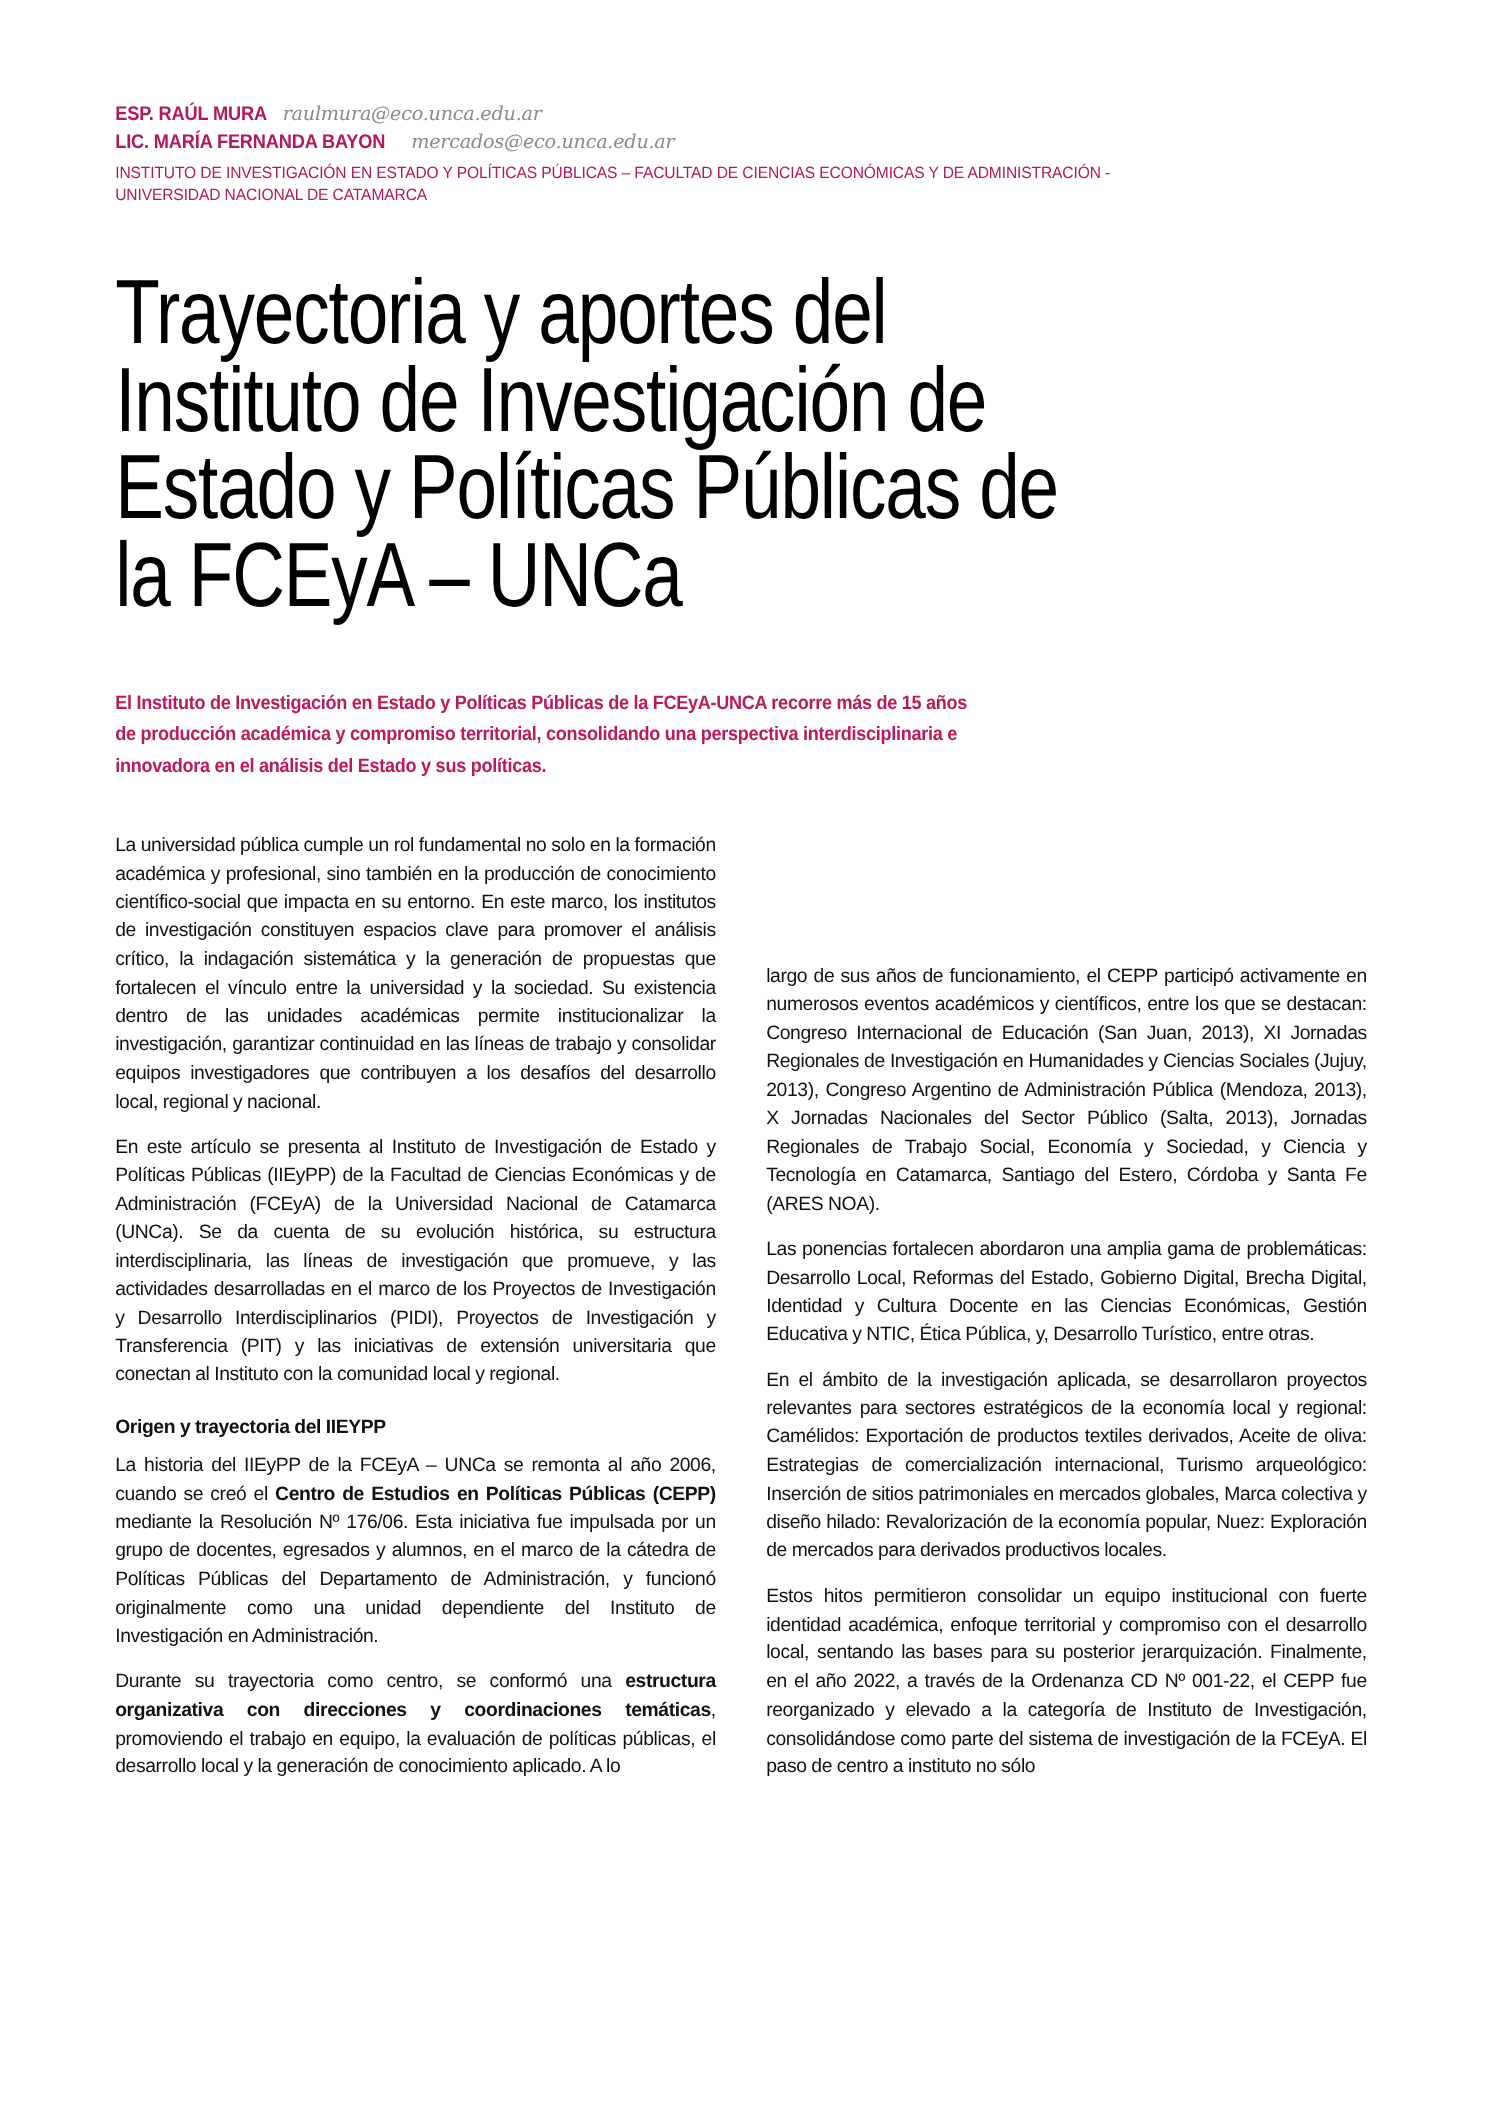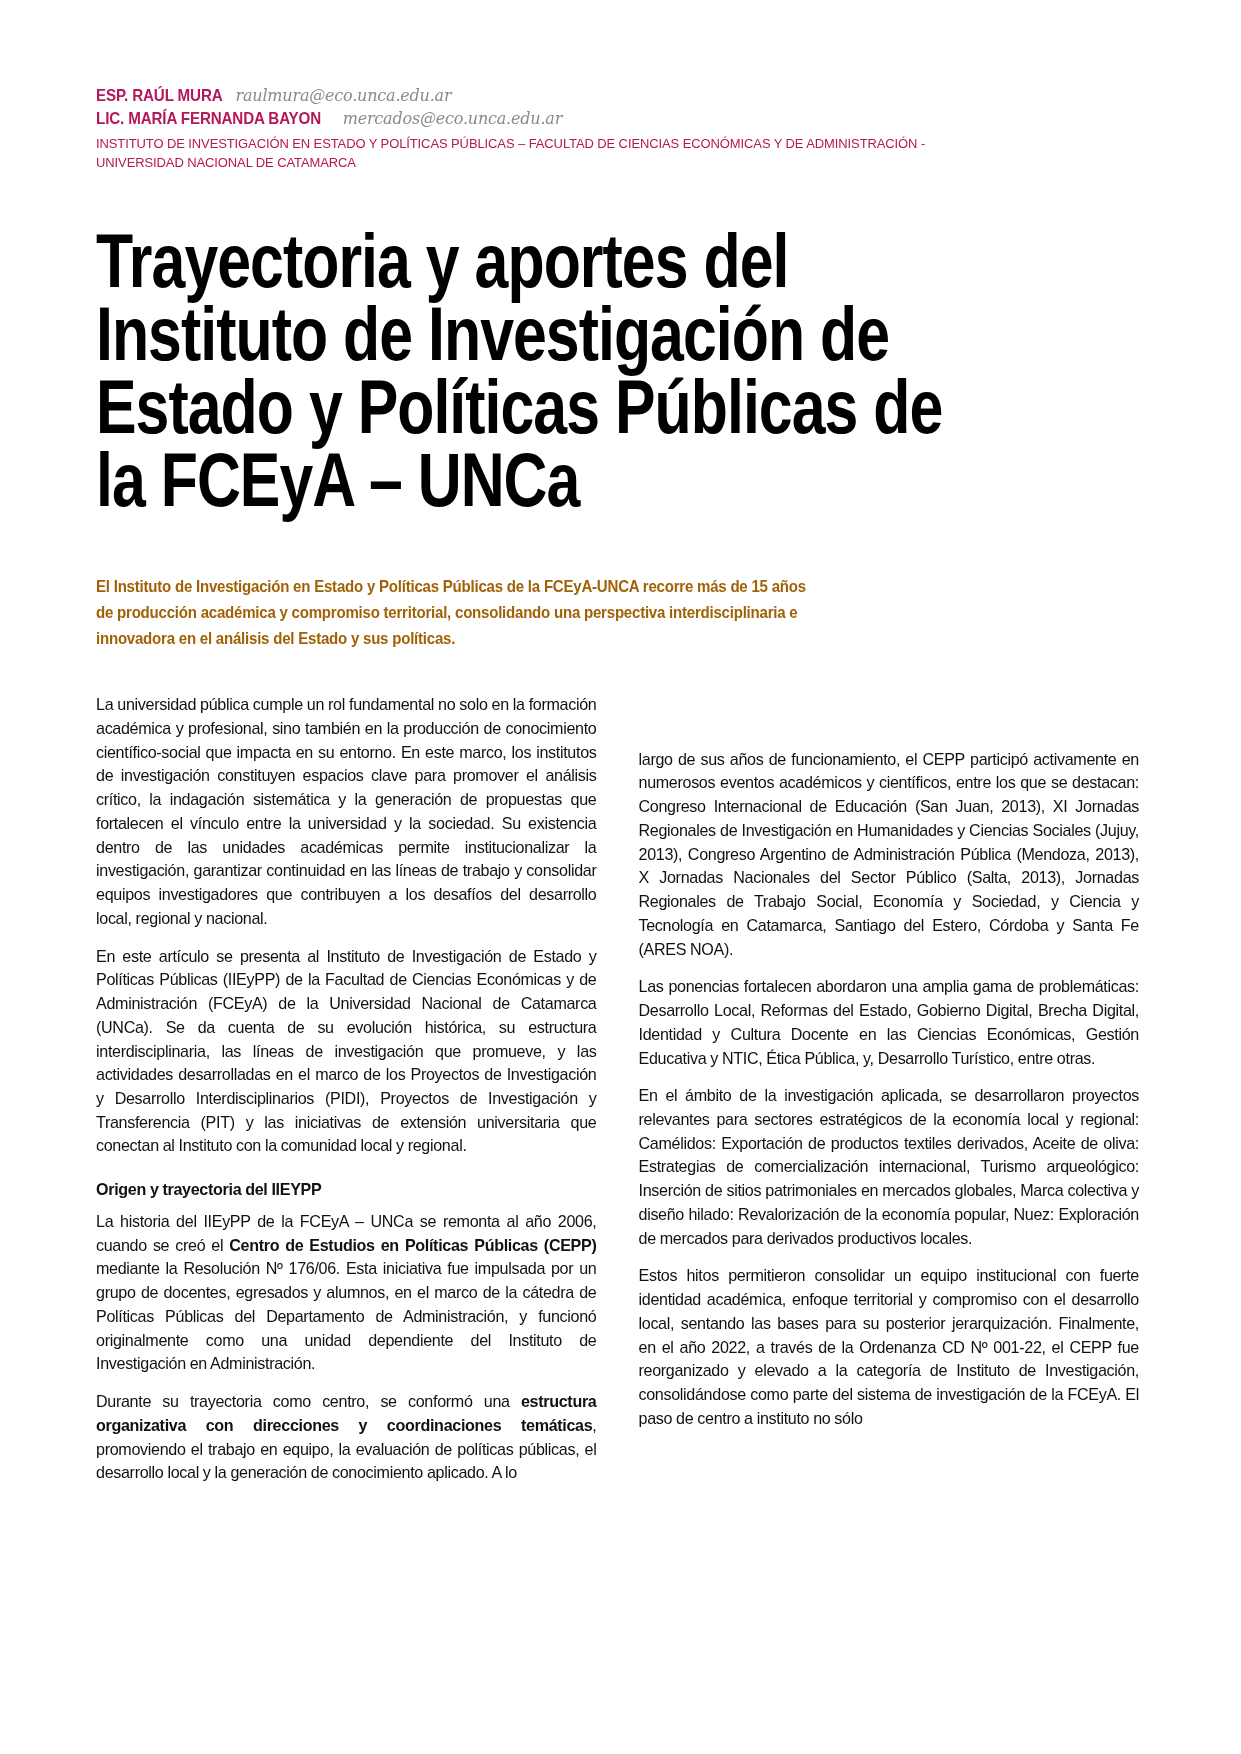--- a/index.html
+++ b/index.html
@@ -63,58 +63,58 @@
   .affiliation span {
     display: block;
     transform: scaleX(0.955);
     transform-origin: left center;
   }
 
   
   .headline {
     margin: 52px 0 0 0;
     font-family: "Liberation Sans Narrow", "Liberation Sans", sans-serif;
-    font-weight: bold;
+    font-weight: normal;
     font-size: 76px;
     line-height: 0.96;
     letter-spacing: -1.2px;
     color: #000000;
     max-width: 990px;
   }
   .headline span {
     display: block;
     transform: scaleX(0.80);
     transform-origin: left center;
     white-space: nowrap;
   }
 
   
   .lead {
     margin: 56px 0 0 0;
     font-family: "Liberation Sans", sans-serif;
     font-weight: bold;
     font-size: 16.2px;
     line-height: 1.62;
-    color: #a16207;
+    color: #be185d;
     max-width: 830px;
     letter-spacing: -0.25px;
   }
   .lead span {
     display: block;
     transform: scaleX(0.93);
     transform-origin: left center;
     white-space: nowrap;
   }
 
   
   .body-columns {
     margin-top: 42px;
     display: flex;
     gap: 42px;
-    align-items: center;
+    align-items: flex-end;
   }
 
   .column {
     flex: 1 1 0;
     min-width: 0;
   }
 
   .column p {
     margin: 0 0 14px 0;
     font-family: "Liberation Sans", sans-serif;

